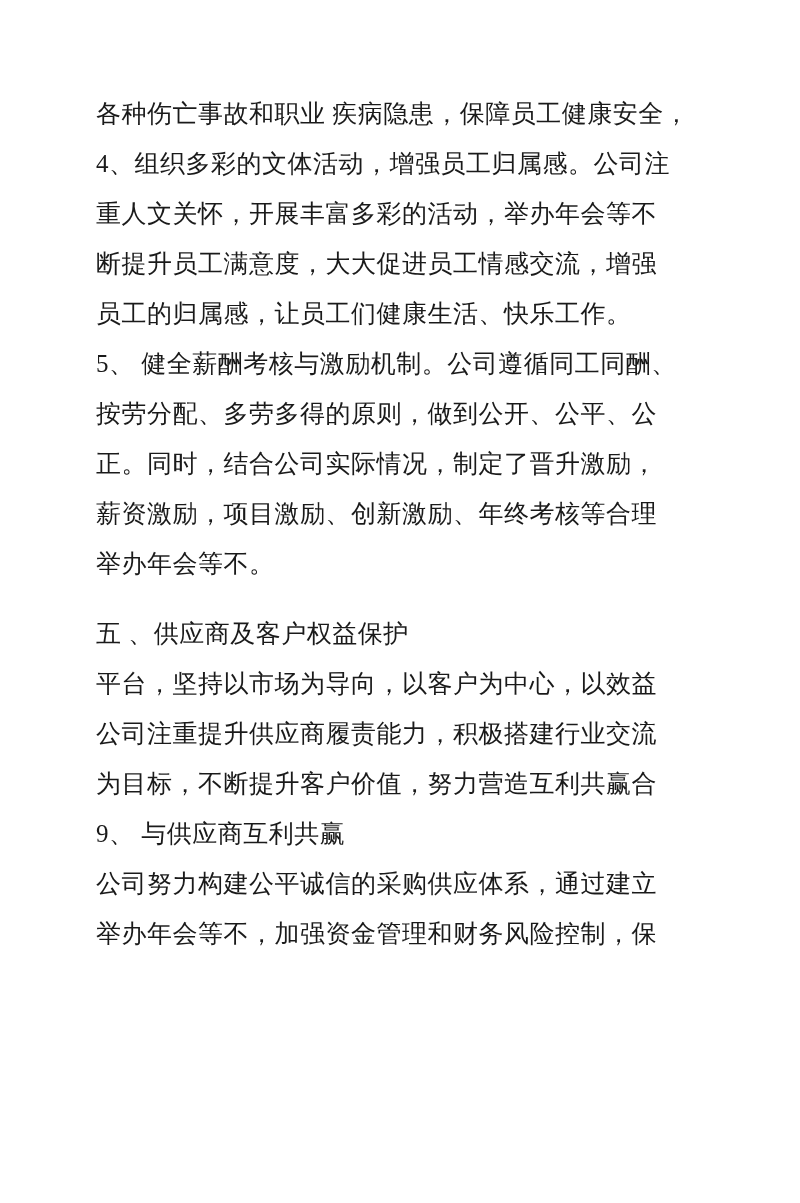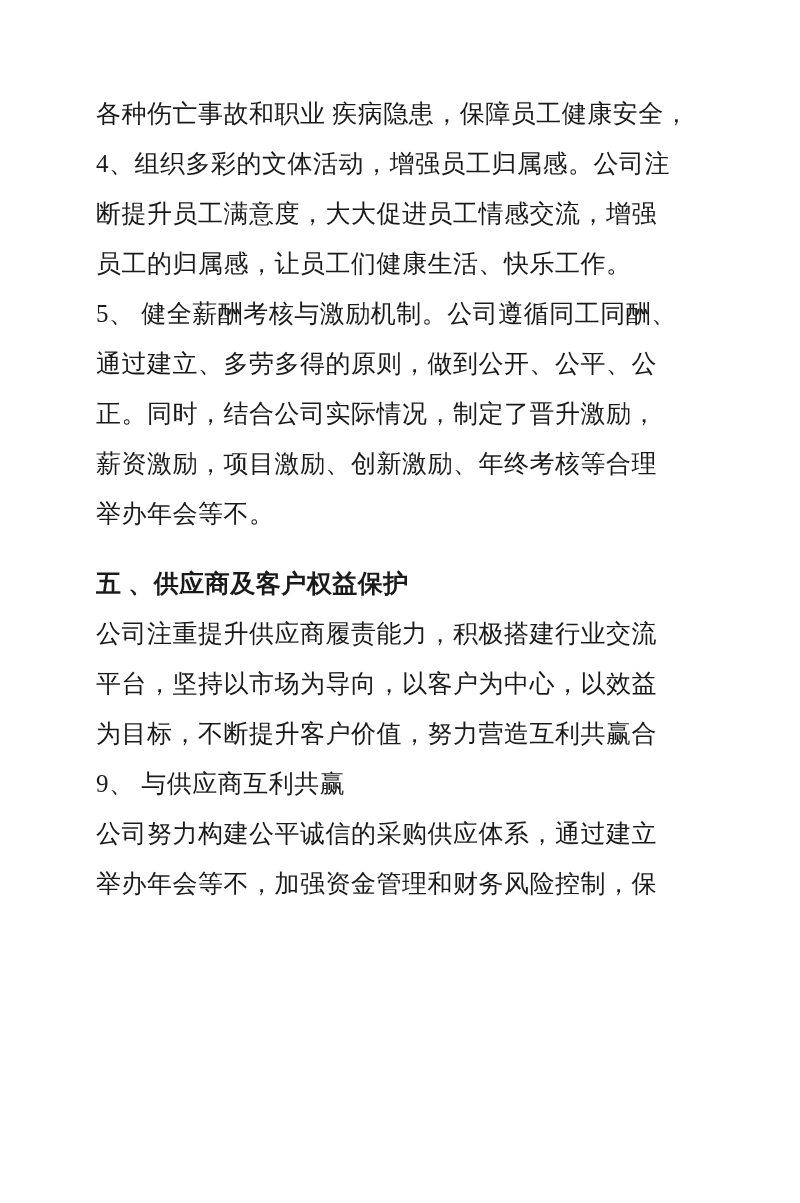--- a/index.html
+++ b/index.html
@@ -27,39 +27,40 @@
     width: 640px;
   }
   .text-line {
     font-size: 25px;
     line-height: 50px;
     letter-spacing: 0.5px;
     white-space: nowrap;
     font-weight: 400;
   }
   .text-line.heading {
-    font-weight: 700;
+    font-weight: 400;
     margin-top: 20px;
   }
 </style>
 </head>
 <body>
 
 <div class="page">
   <div class="doc-body">
     <div class="text-line">各种伤亡事故和职业 疾病隐患，保障员工健康安全，</div>
     <div class="text-line">4、组织多彩的文体活动，增强员工归属感。公司注</div>
+    <div class="text-line">重人文关怀，开展丰富多彩的活动，举办年会等不</div>
     <div class="text-line">断提升员工满意度，大大促进员工情感交流，增强</div>
     <div class="text-line">员工的归属感，让员工们健康生活、快乐工作。</div>
     <div class="text-line">5、 健全薪酬考核与激励机制。公司遵循同工同酬、</div>
-    <div class="text-line">通过建立、多劳多得的原则，做到公开、公平、公</div>
+    <div class="text-line">按劳分配、多劳多得的原则，做到公开、公平、公</div>
     <div class="text-line">正。同时，结合公司实际情况，制定了晋升激励，</div>
     <div class="text-line">薪资激励，项目激励、创新激励、年终考核等合理</div>
     <div class="text-line">举办年会等不。</div>
     <div class="text-line heading">五 、供应商及客户权益保护</div>
+    <div class="text-line">平台，坚持以市场为导向，以客户为中心，以效益</div>
     <div class="text-line">公司注重提升供应商履责能力，积极搭建行业交流</div>
-    <div class="text-line">平台，坚持以市场为导向，以客户为中心，以效益</div>
     <div class="text-line">为目标，不断提升客户价值，努力营造互利共赢合</div>
     <div class="text-line">9、 与供应商互利共赢</div>
     <div class="text-line">公司努力构建公平诚信的采购供应体系，通过建立</div>
     <div class="text-line">举办年会等不，加强资金管理和财务风险控制，保</div>
   </div>
 </div>
 
 </body></html>

